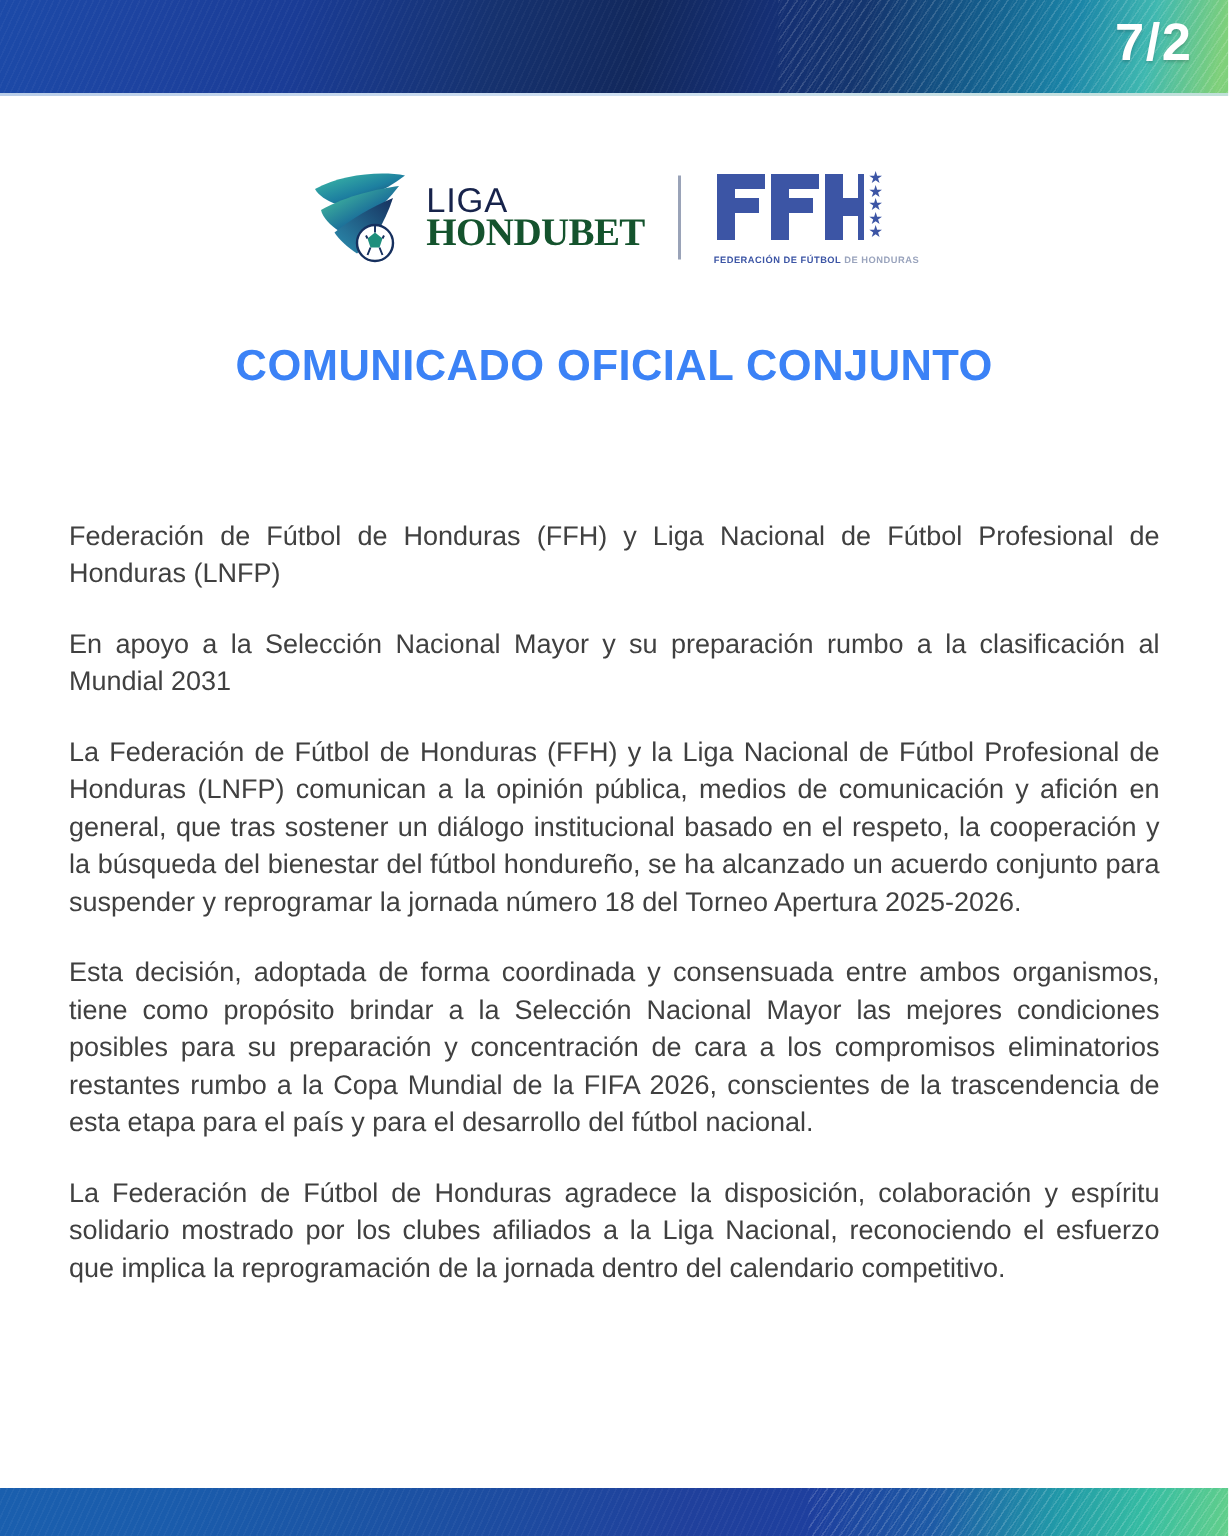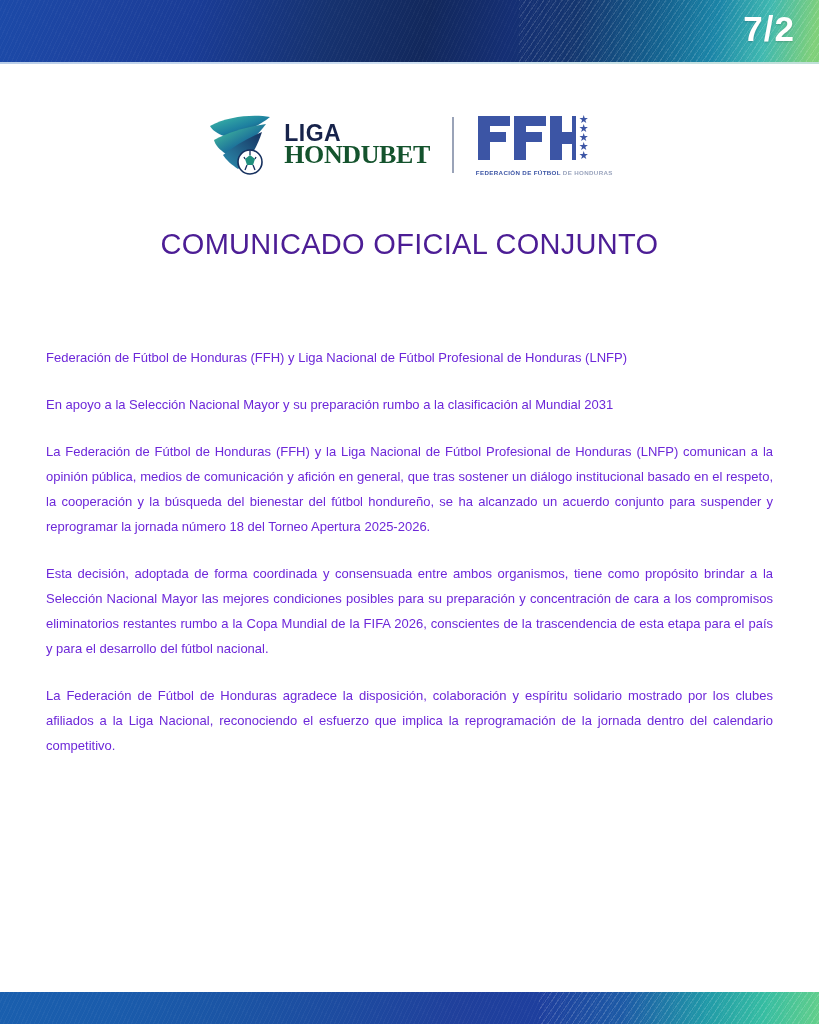--- a/index.html
+++ b/index.html
@@ -101,21 +101,21 @@
     gap: 6px;
   }
   .wing-mark { display:block; }
   .liga-wordmark {
     display: flex;
     flex-direction: column;
     line-height: 0.88;
   }
   .liga-word-top {
     font-size: 23px;
-    font-weight: bold;
+    font-weight: normal;
     color: #17234b;
     letter-spacing: 0.5px;
     font-family: "Liberation Sans", sans-serif;
   }
   .liga-word-bottom {
     font-size: 26px;
     font-weight: bold;
     color: #14532d;
     letter-spacing: -0.4px;
     font-family: Liberation Serif, serif;
@@ -159,34 +159,34 @@
   .ffh-sub .light { color: #9aa4bd; }
 
   
   .doc-title {
     position: absolute;
     top: 228px;
     left: 0;
     width: 819px;
     text-align: center;
     font-size: 29px;
-    font-weight: normal;
-    color: #4c1d95;
+    font-weight: bold;
+    color: #3b82f6;
     letter-spacing: 0.3px;
     font-family: "Liberation Sans", sans-serif;
   }
 
   
   .body-content {
     position: absolute;
     top: 345px;
     left: 46px;
     width: 727px;
-    color: #6d28d9;
-    font-size: 13px;
+    color: #404040;
+    font-size: 18px;
     line-height: 25px;
     font-family: "Liberation Sans", sans-serif;
   }
   .para {
     margin: 0 0 22px 0;
     text-align: justify;
     text-justify: inter-word;
   }
   .para:last-child { margin-bottom: 0; }
 

